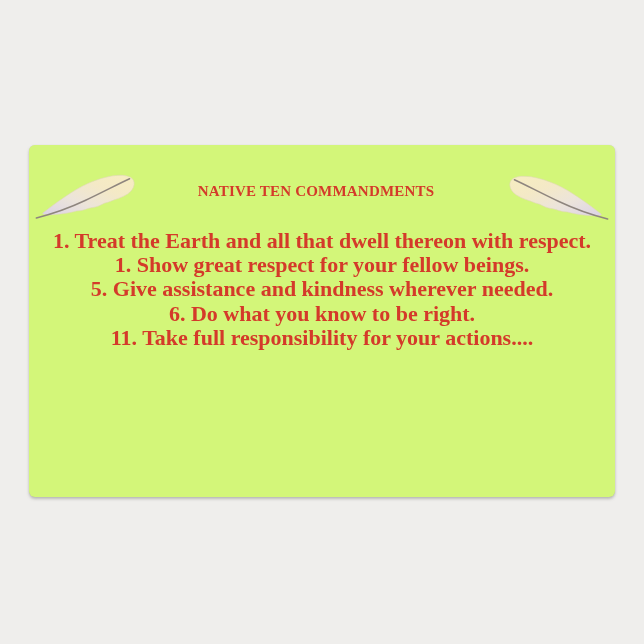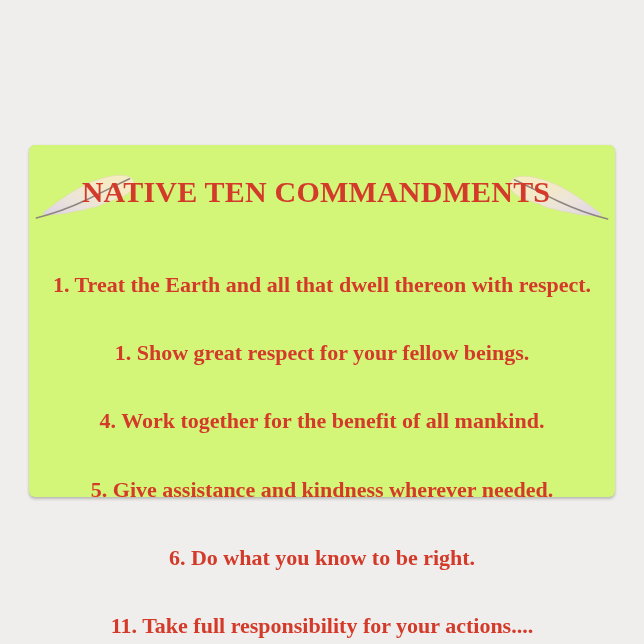--- a/index.html
+++ b/index.html
@@ -24,21 +24,21 @@
     border-radius: 6px;
     box-shadow: 0 2px 3px rgba(90, 90, 85, 0.35), 0 0 1px rgba(0,0,0,0.12);
   }
   .title {
     position: absolute;
     top: 34px;
     left: 0;
     right: 12px;
     margin: 0;
     text-align: center;
-    font-size: 30px;
+    font-size: 15px;
     font-weight: bold;
     line-height: 25px;
     letter-spacing: 0.2px;
     color: var(--text-red, #d43a2a);
   }
   .list {
     position: absolute;
     top: 84px;
     left: 0;
     right: 0;
@@ -47,21 +47,20 @@
     list-style: none;
     text-align: center;
     font-size: 22px;
     font-weight: bold;
     color: var(--text-red, #d43a2a);
   }
   .list li {
     line-height: 24.2px;
     height: 24.2px;
     white-space: nowrap;
-    margin-top: 44px;
   }
   .feather {
     position: absolute;
     width: 106px;
     height: 55px;
   }
   .feather.left  { left: 5px;  top: 20px; }
   .feather.right { left: 475px; top: 21px; transform: scaleX(-1); }
 </style>
 </head>
@@ -104,20 +103,19 @@
                C 37 51, 24 52.5, 14 52.5
                C 11 52.5, 9.5 52, 9 51 Z" fill="url(#featherGrad)" stroke="#e0d6b8" stroke-width="0.6"></path>
       <path d="M 2.5 56 C 18 52, 36 46, 54 37.5 C 72 29, 90 19.5, 101 14.5" fill="none" stroke="#8e857e" stroke-width="1.6" stroke-linecap="round"></path>
     </svg>
 
     <h1 class="title">NATIVE TEN COMMANDMENTS</h1>
 
     <ol class="list">
         <li class="line">1. Treat the Earth and all that dwell thereon with respect.</li>
         <li class="line">1. Show great respect for your fellow beings.</li>
-        <li class="line">4. Work together for the benefit of all mankind.</li>
         <li class="line">5. Give assistance and kindness wherever needed.</li>
         <li class="line">6. Do what you know to be right.</li>
         <li class="line">11. Take full responsibility for your actions....</li>
       </ol>
 
   </div>
 </div>
 
 </body></html>

